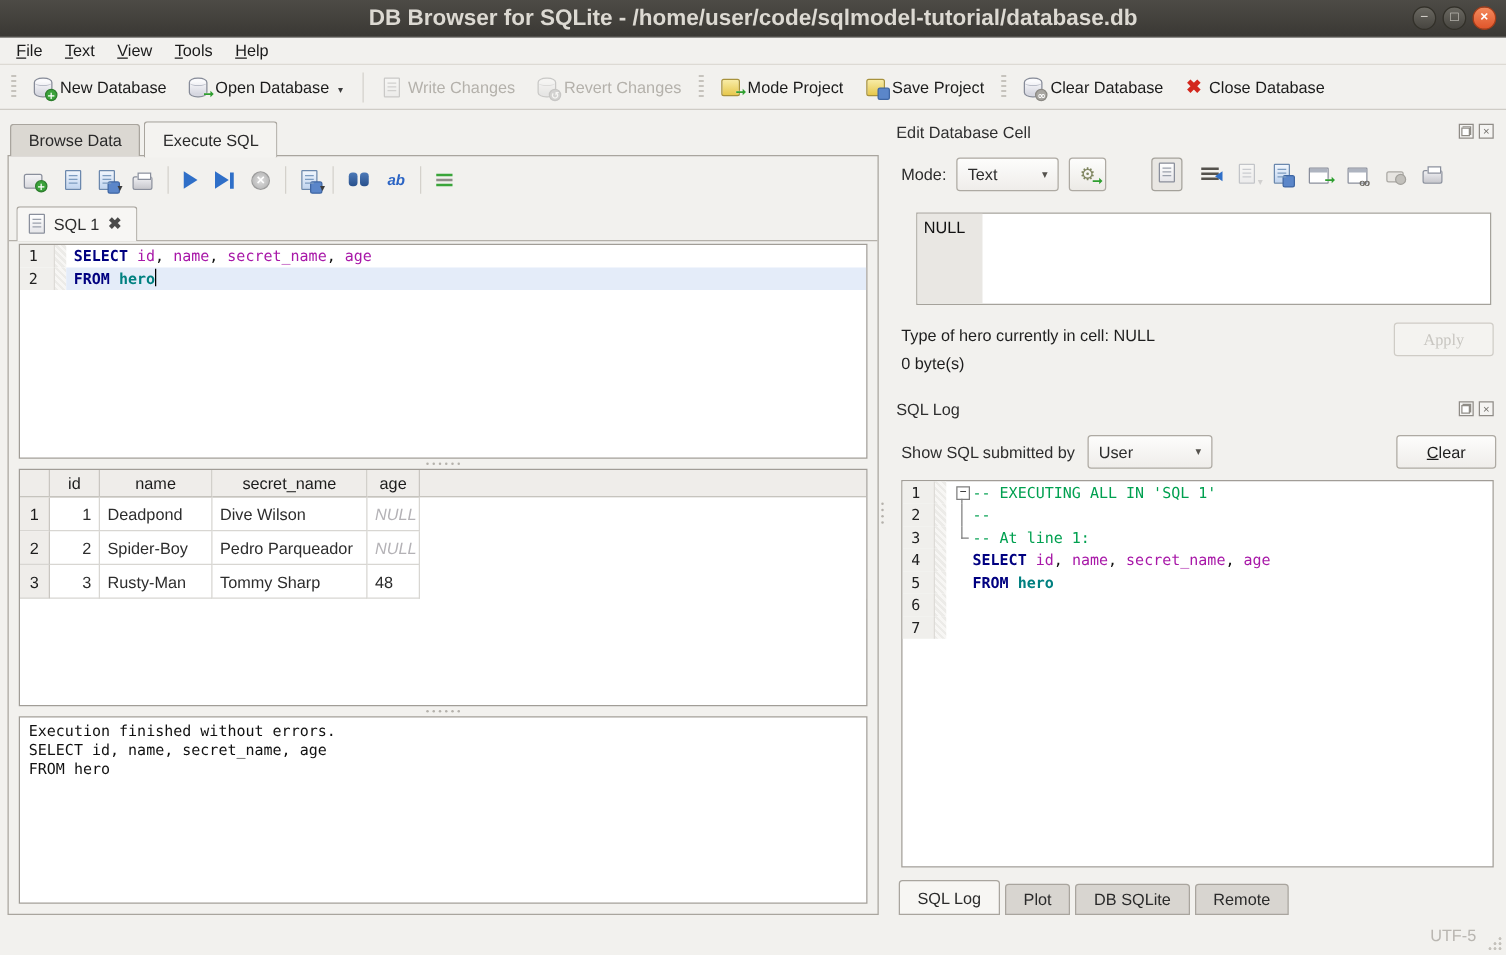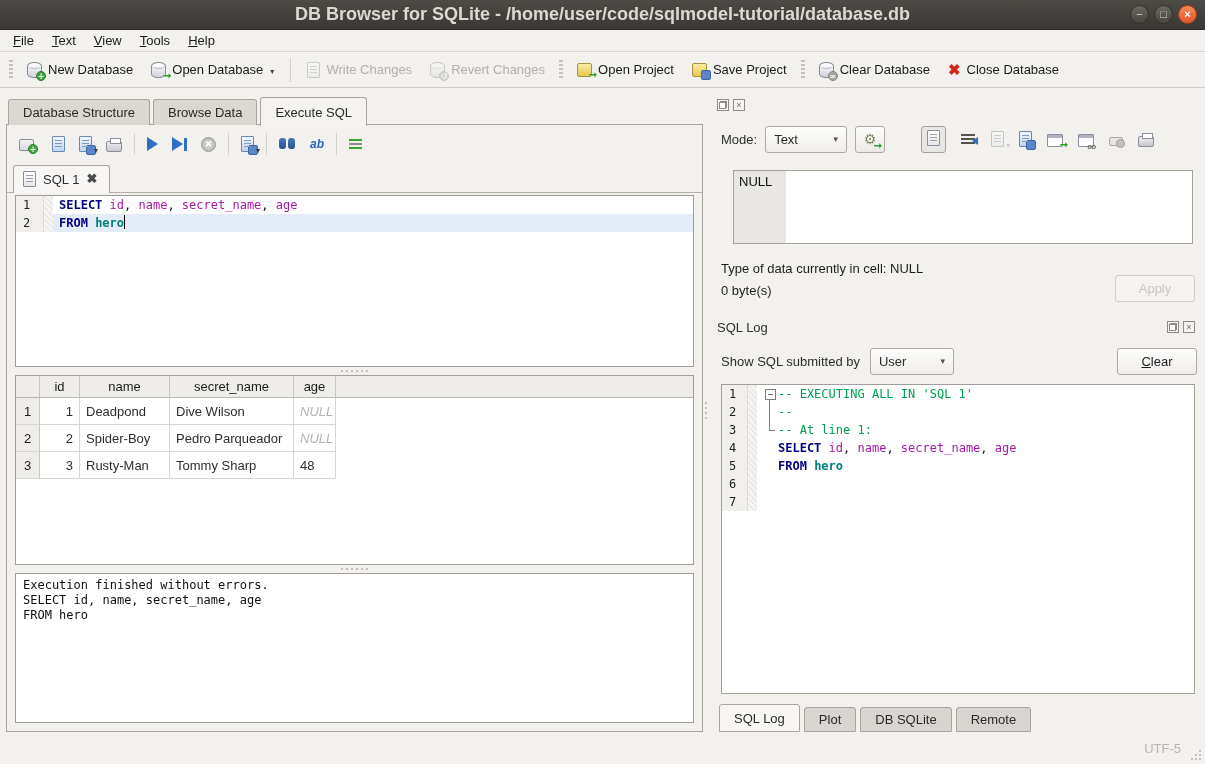--- a/index.html
+++ b/index.html
@@ -158,34 +158,34 @@
   .dock-title .dt-label { flex:1; color:#2f2f2f; }
   .dock-icons { display:flex; gap:4px; margin-right:2px; }
   .mini { width:12px; height:12px; border:1px solid #8f8c86; background:#f5f4f2; position:relative; font-size:9px; line-height:10px; text-align:center; color:#6e6b66; }
   .mini-float::before { content:""; position:absolute; right:1px; top:1px; width:5px; height:5px; border:1px solid #8f8c86; background:#fff; }
   .mini-float::after { content:""; position:absolute; left:1px; bottom:1px; width:5px; height:5px; border:1px solid #8f8c86; background:#fff; }
 
   .mode-row { height:30px; flex:none; display:flex; align-items:center; gap:8px; margin-top:8px; padding-left:4px; }
   .combo { height:27px; border:1px solid #aeaaa3; border-radius:3px; background:linear-gradient(#fdfdfc,#efedea); display:flex; align-items:center; padding:0 8px; gap:24px; }
   .combo .cb-arrow { margin-left:auto; font-size:9px; color:#55524d; }
   .combo.mode { width:82px; }
-  .combo.user { width:84px; }
+  .combo.user { width:100px; }
   .sq-btn { width:30px; height:27px; border:1px solid #aeaaa3; border-radius:3px; background:linear-gradient(#fdfdfc,#eceae6); display:flex; align-items:center; justify-content:center; position:relative; }
   .cell-icons { display:flex; align-items:center; gap:15px; margin-left:28px; }
   .pressed-wrap { border:1px solid #a5a29b; background:#e9e7e3; border-radius:3px; padding:3px 5px; }
 
   .null-box { height:74px; flex:none; border:1px solid #a5a29b; background:#fff; margin:16px 4px 0 16px; display:flex; }
   .null-strip { width:52px; flex:none; background:#e9e7e3; padding:3px 0 0 5px; color:#111; }
 
   .cellinfo-row { flex:none; display:flex; margin-top:14px; padding-left:4px; }
   .cellinfo-text { flex:1; line-height:22px; color:#1e1e1e; }
   .btn { height:27px; min-width:80px; border:1px solid #aeaaa3; border-radius:3px; background:linear-gradient(#fdfdfc,#efedea); display:flex; align-items:center; justify-content:center; color:#1e1e1e; padding:0 10px; }
   .btn.disabled { color:#c8c6c1; background:#f4f3f0; border-color:#cfccc6; }
   .btn-clear span::first-letter { text-decoration:underline; }
-  .apply-wrap { display:flex; align-items:flex-end; padding-right:2px; }
+  .apply-wrap { display:flex; align-items:flex-start; padding-right:2px;font-family:Liberation Serif, serif; }
 
   .filter-row { height:30px; flex:none; display:flex; align-items:center; gap:10px; margin-top:8px; padding-left:4px; }
   .filter-row .spacer { flex:1; }
 
   .log-box { flex:1; min-height:0; border:1px solid #a19d97; background:#fff; margin:8px 2px 0 4px; overflow:hidden; }
   .log-box .ln-num { width:26px; }
 
   .dock-tabs { height:28px; flex:none; display:flex; align-items:flex-end; margin-top:10px; padding-left:2px; }
   .dtab { padding:4px 14px 5px 14px; background:#d8d5d0; border:1px solid #a9a59e; border-radius:3px 3px 0 0; margin-right:4px; color:#2a2a2a; height:25px; }
   .dtab.active { background:#f7f6f3; height:28px; padding-top:6px; }
@@ -247,21 +247,21 @@
       <span class="ic ic-db">
           <span class="bdg gray">↺</span>
         </span>
       <span>Revert Changes</span>
     </div>
     <div class="tb-handle"></div>
     <div class="tb-btn">
       <span class="ic ic-box">
           <span class="arrow-badge">➞</span>
         </span>
-      <span>Open Project</span>
+      <span>Mode Project</span>
     </div>
     <div class="tb-btn">
       <span class="ic ic-box">
           <span class="bdg blue"></span>
         </span>
       <span>Save Project</span>
     </div>
     <div class="tb-handle"></div>
     <div class="tb-btn">
       <span class="ic ic-db">
@@ -272,21 +272,20 @@
     <div class="tb-btn">
       <span class="ic x-red">✖</span>
       <span>Close Database</span>
     </div>
   </div>
 
   <div class="content">
 
     <div class="left-panel">
       <div class="main-tabs">
-        <div class="mtab">Database Structure</div>
         <div class="mtab">Browse Data</div>
         <div class="mtab active">Execute SQL</div>
       </div>
 
       <div class="left-frame">
 
         <div class="sql-toolbar">
           <span class="ic ic-tabnew">
               <span class="bdg green">+</span>
             </span>
@@ -406,20 +405,21 @@
     <div class="vsplit">
         <i></i>
         <i></i>
         <i></i>
         <i></i>
       </div>
 
     <div class="right-panel">
 
       <div class="dock-title">
+        <span class="dt-label">Edit Database Cell</span>
         <span class="dock-icons">
           <span class="mini mini-float"></span>
           <span class="mini">×</span>
         </span>
       </div>
 
       <div class="mode-row">
         <span>Mode:</span>
         <div class="combo mode">
           <span>Text</span>
@@ -446,21 +446,21 @@
           <span class="ic ic-print"></span>
         </div>
       </div>
 
       <div class="null-box">
         <div class="null-strip">NULL</div>
       </div>
 
       <div class="cellinfo-row">
         <div class="cellinfo-text">
-          <div>Type of data currently in cell: NULL</div>
+          <div>Type of hero currently in cell: NULL</div>
           <div>0 byte(s)</div>
         </div>
         <div class="apply-wrap">
           <div class="btn disabled">
               <span>Apply</span>
             </div>
         </div>
       </div>
 
       <div class="dock-title" style="margin-top:14px">

